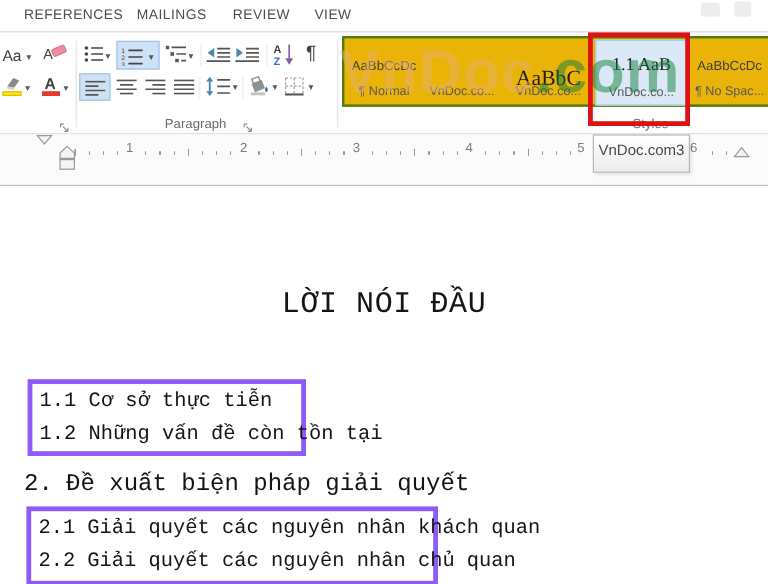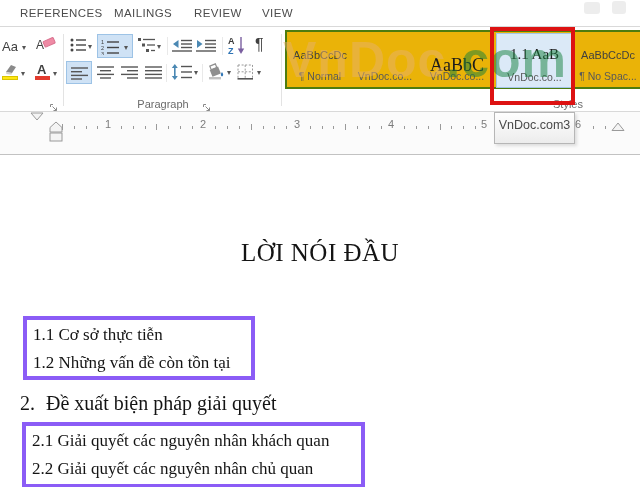--- a/index.html
+++ b/index.html
@@ -44,21 +44,21 @@
   .rnum { position:absolute; top:6px; transform:translateX(-50%); font-size:11px; color:#7c7c7c; background:#fbfbfb; padding:0 3px; }
   .page-edge { position:absolute; top:154px; left:0; right:0; height:1px; background:#c2c2c2; }
 
   
   .tooltip { position:absolute; left:494px; top:112px; width:81px; height:32px; z-index:40;
     background:linear-gradient(#ffffff,#ececec); border:1px solid #b6b6b6; box-shadow:2px 2px 3px rgba(0,0,0,.12);
     font-size:12.5px; color:#4a4a4a; text-align:center; line-height:25px; }
 
   
   .doc { position:absolute; top:155px; left:0; right:0; bottom:0; background:#fff;
-    font-family:Liberation Serif, serif; color:#141414; }
+    font-family:Liberation Mono, monospace; color:#141414; }
   .doc-title { position:absolute; top:84px; left:0; right:0; text-align:center; font-size:25px; letter-spacing:.5px; }
   .h-num { display:inline-block; margin-right:11px; }
   .doc-h1 { position:absolute; left:31px; top:136px; font-size:20px; white-space:nowrap; }
   .doc-h2 { position:absolute; left:20px; top:237px; font-size:20px; white-space:nowrap; }
   .redbox-doc { position:absolute; border:4px solid #8b5cf6; }
   .box1 { left:23px; top:161px; width:232px; height:64px; }
   .box2 { left:22px; top:267px; width:343px; height:66px; }
   .box-line { position:absolute; left:6px; font-size:17px; white-space:nowrap; }
   .box2 .box-line { font-size:17px; }
   .bl-a { top:5px; } .bl-b { top:33px; }
@@ -314,21 +314,21 @@
       <div class="style-item" style="left:291px;width:60px;">
         <span class="sample sans" style="top:16px;font-size:11px;">AaBbCcDc</span>
         <span class="sname">¶ No Spac...</span>
       </div>
     </div>
 
     <div class="watermark"><span class="wm-l">VnDoc</span><span class="wm-r">.com</span></div>
 
     <div class="redbox-ribbon"></div>
 
-    <div class="grp-label" style="left:538px;width:60px;">Styles</div>
+    <div class="grp-label" style="left:512px;width:60px;">Styles</div>
   </div>
 
   <div class="ruler-zone">
     <div class="ticks-small"></div>
     <div class="ticks-mid"></div>
     <span class="rnum" style="left:108px;">1</span>
     <span class="rnum" style="left:203px;">2</span>
     <span class="rnum" style="left:297px;">3</span>
     <span class="rnum" style="left:391px;">4</span>
     <span class="rnum" style="left:484px;">5</span>

